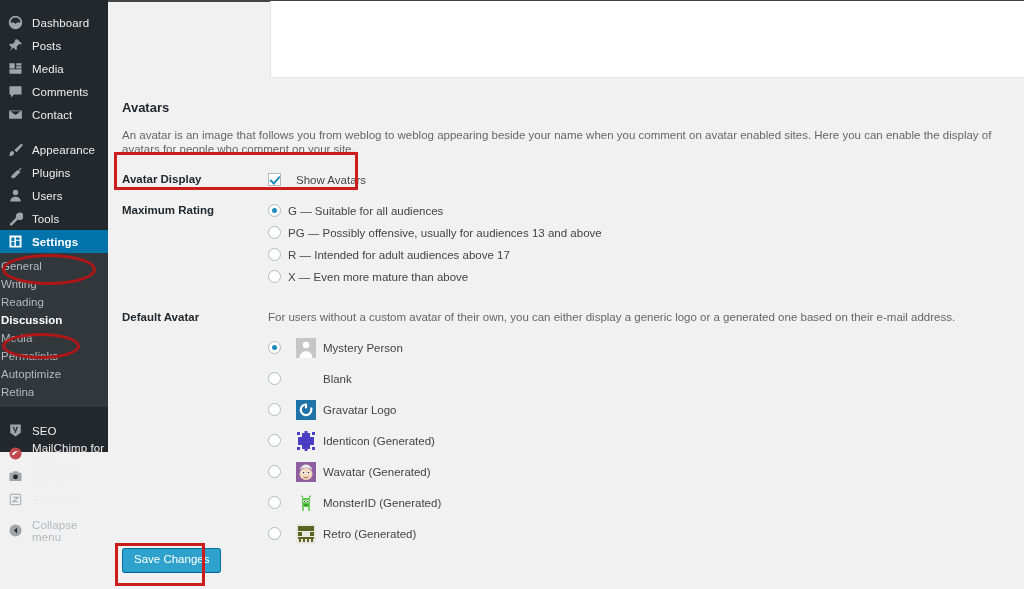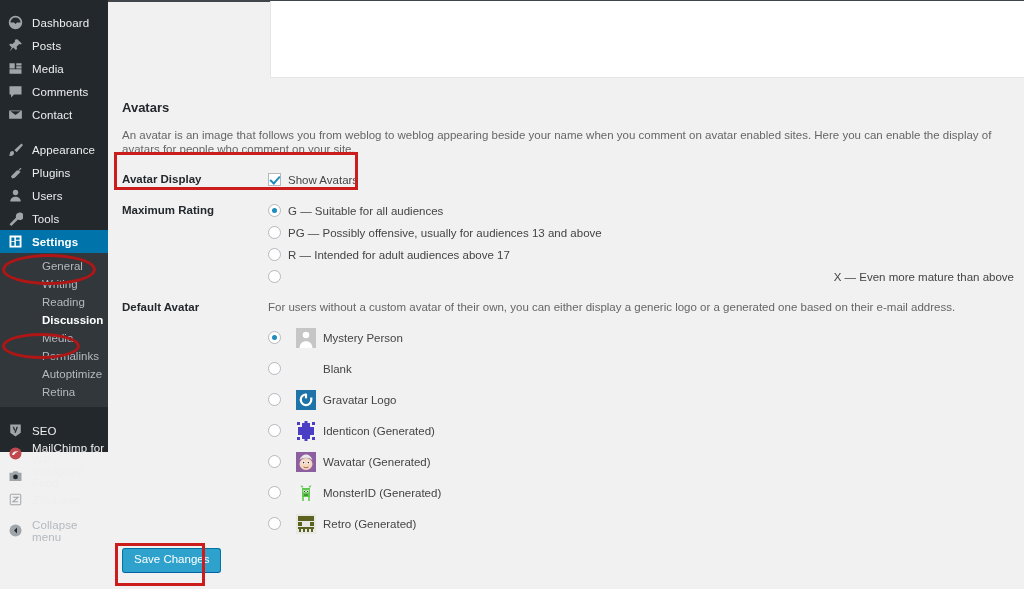--- a/index.html
+++ b/index.html
@@ -32,22 +32,22 @@
   }
   .menu-gap { height:11px; }
   .ico { width:15px; height:15px; display:inline-block; position:relative;
          flex:0 0 15px; }
   .ico svg { display:block; width:15px; height:15px; fill:#a0a5aa; }
   .menu-top.current .ico svg { fill:#fff; }
 
   
   #submenu { background:#32373c; padding:4px 0 6px 0; }
   .submenu-item {
-    height:18px; line-height:18px; padding-left:18px;
-    font-size:11.5px; color:#b4b9be;margin-left:24px;
+    height:18px; line-height:18px; padding-left:1px;
+    font-size:11.5px; color:#b4b9be;
   }
   .submenu-item.current { color:#fff; font-weight:bold; }
 
   .menu-sep { height:12px; }
 
   
   #wpbody {
     position:absolute; left:108px; top:0; right:0; bottom:0;
     background:#f1f1f1;
   }
@@ -64,37 +64,37 @@
   p.desc { font-size:11.5px; color:#666; line-height:14px; margin-bottom:8px;}
 
   table.form-table { width:100%; border-collapse:collapse; }
   table.form-table th {
     text-align:left; vertical-align:top;
     width:146px; font-size:11.5px; font-weight:bold; color:#23282d;
     padding:9px 10px 9px 0;
   }
   table.form-table td { vertical-align:top; padding:9px 10px 9px 0; font-size:11.5px; }
 
-  .cb-row { display:flex; align-items:center; }
+  .cb-row { display:flex; align-items:center;gap:8px; }
   input[type=checkbox], input[type=radio] {
     -webkit-appearance:none; appearance:none;
     width:13px;height:13px; border:1px solid #b4b9be; background:#fff;
     margin:0 7px 0 0; position:relative; outline:none; flex:0 0 13px;
   }
   input[type=radio]{ border-radius:50%; }
   input[type=checkbox]:checked::after{
     content:""; position:absolute; left:3px; top:0px; width:4px;height:8px;
     border:solid #1e8cbe; border-width:0 2px 2px 0; transform:rotate(42deg);
   }
   input[type=radio]:checked::after{
     content:""; position:absolute; left:3px; top:3px; width:5px;height:5px;
     border-radius:50%; background:#1e8cbe;
   }
   .radio-line { display:flex; align-items:center; margin-bottom:9px; }
-  .radio-line:last-child{ margin-bottom:0;justify-content:space-between; }
+  .radio-line:last-child{ margin-bottom:10px; }
   .radio-line label { color:#444; font-size:11.5px; cursor:pointer; }
 
   .avatar-list { margin-top:9px; }
   .avatar-line { display:flex; align-items:center; height:31px; }
   .av-thumb { width:20px;height:20px; margin:0 7px 0 8px; flex:0 0 20px; display:block;}
   .av-spacer { width:20px; margin:0 7px 0 8px; flex:0 0 20px;}
 
   .submit-wrap { position:absolute; left:14px; top:548px; }
   .button-primary {
     background:#2ea2cc; border:1px solid #0074a2; border-bottom-color:#0062a3;

